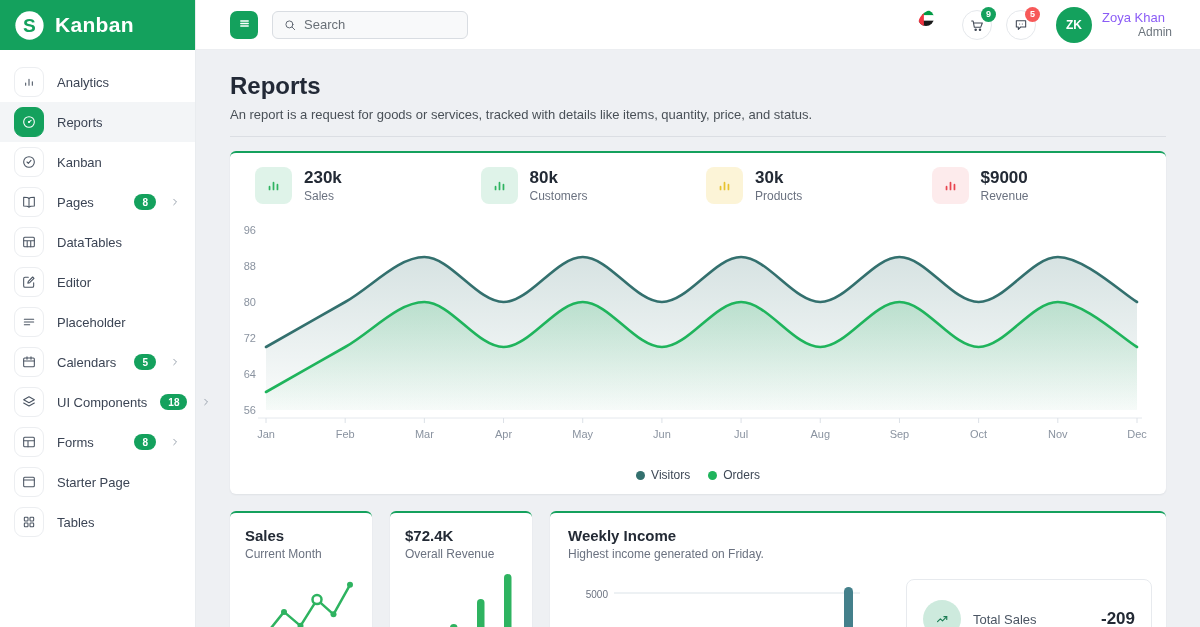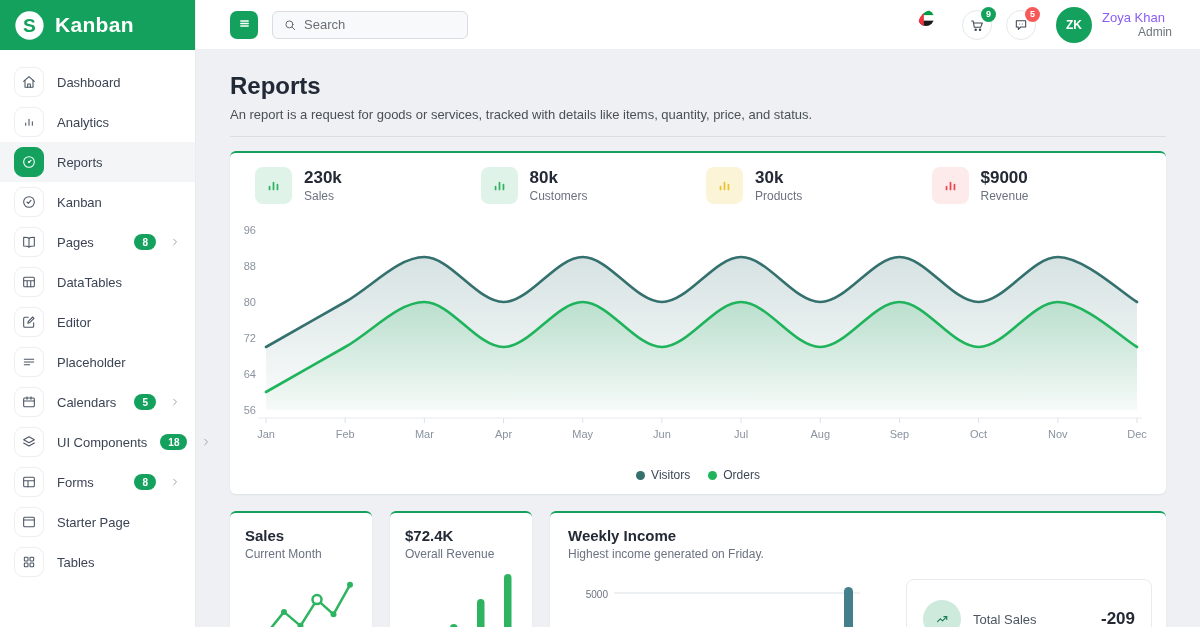--- a/index.html
+++ b/index.html
@@ -95,30 +95,20 @@
   <div class="brand">
     <span class="logo">
         <svg viewBox="0 0 34 34">
           <circle cx="17" cy="17" r="15.5" fill="#fff"></circle>
           <text x="17" y="24" text-anchor="middle" font-size="21" font-weight="bold" fill="#14a15d" font-family="Liberation Sans, sans-serif">S</text>
         </svg>
       </span>
     <span class="brand-name">Kanban</span>
   </div>
   <nav class="side-nav">
-      <div class="nav-item">
-    <span class="nav-ic">
-          <svg viewBox="0 0 24 24" fill="none" stroke="currentColor" stroke-width="1.6" stroke-linecap="round" stroke-linejoin="round">
-            <path d="M4 11l8-7 8 7"></path>
-            <path d="M6 9.5V20h12V9.5"></path>
-            <path d="M10 20v-5h4v5"></path>
-          </svg>
-        </span>
-    <span class="nav-label">Dashboard</span>
-  </div>
       <div class="nav-item">
     <span class="nav-ic">
           <svg viewBox="0 0 24 24" fill="none" stroke="currentColor" stroke-width="1.6" stroke-linecap="round" stroke-linejoin="round">
             <path d="M7 17v-3.5M12 17V8M17 17v-5.5"></path>
           </svg>
         </span>
     <span class="nav-label">Analytics</span>
   </div>
       <div class="nav-item active">
     <span class="nav-ic">

